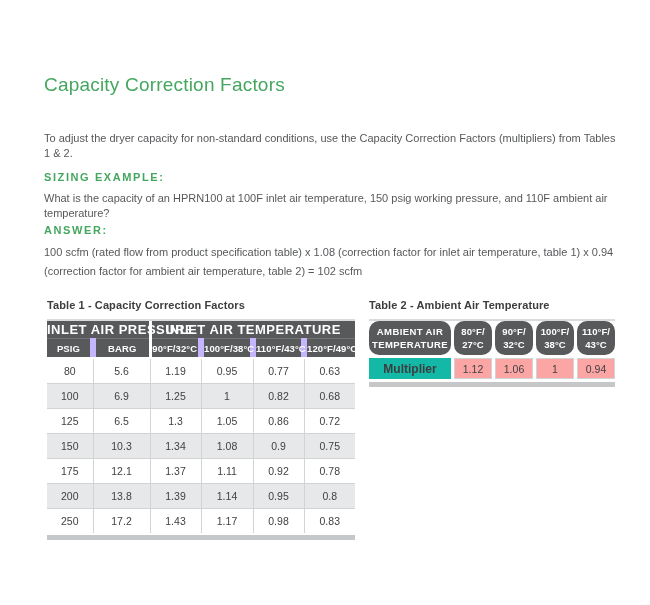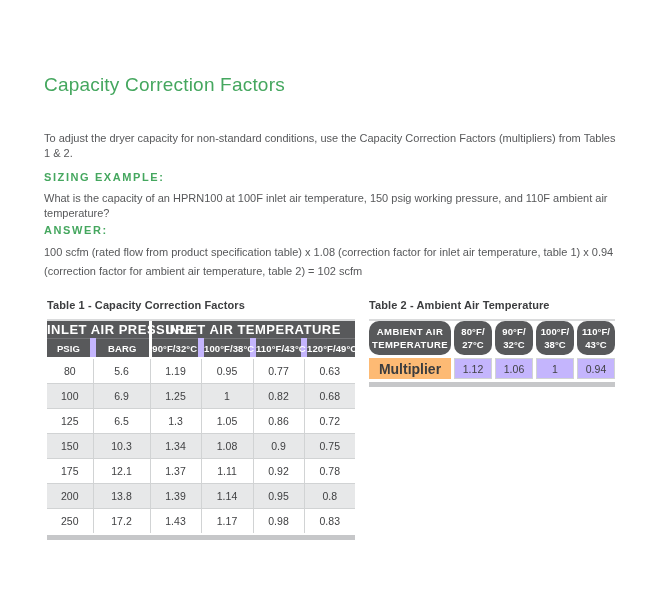--- a/index.html
+++ b/index.html
@@ -75,28 +75,28 @@
     background: var(--table-header-gray, #58595B);
     color: #fff; font-weight: 700; font-size: 9.5px;
     text-align: center; line-height: 13px; padding: 4px 0;
     letter-spacing: 0.4px;
     border-radius: 10px;
   }
   .t2-first { width: 82px; flex: none; }
   .t2-temp { flex: 1; letter-spacing: 0.1px; }
   .t2-row { display: flex; gap: 3px; margin-top: 3px; }
   .t2-mlabel {
-    width: 82px; flex: none; background: #fdba74;
+    width: 82px; flex: none; background: #14b8a6;
     display: flex; align-items: center; justify-content: center;
-    font-size: 14px; font-weight: 700; color: #3c3d3f; height: 21px;
+    font-size: 12px; font-weight: 700; color: #3c3d3f; height: 21px;
   }
   .t2-val {
     flex: 1; border: 1px solid var(--cell-border-gray, #D1D3D4);
     display: flex; align-items: center; justify-content: center;
-    font-size: 10.5px; color: #404143; background: #c4b5fd; height: 19px;
+    font-size: 10.5px; color: #404143; background: #fca5a5; height: 19px;
   }
   .t2-wrap .bottom-bar { margin-top: 3px; }
 </style>
 </head>
 <body>
 
 <div class="page">
 
   <h1 class="page-title">Capacity Correction Factors</h1>
 

